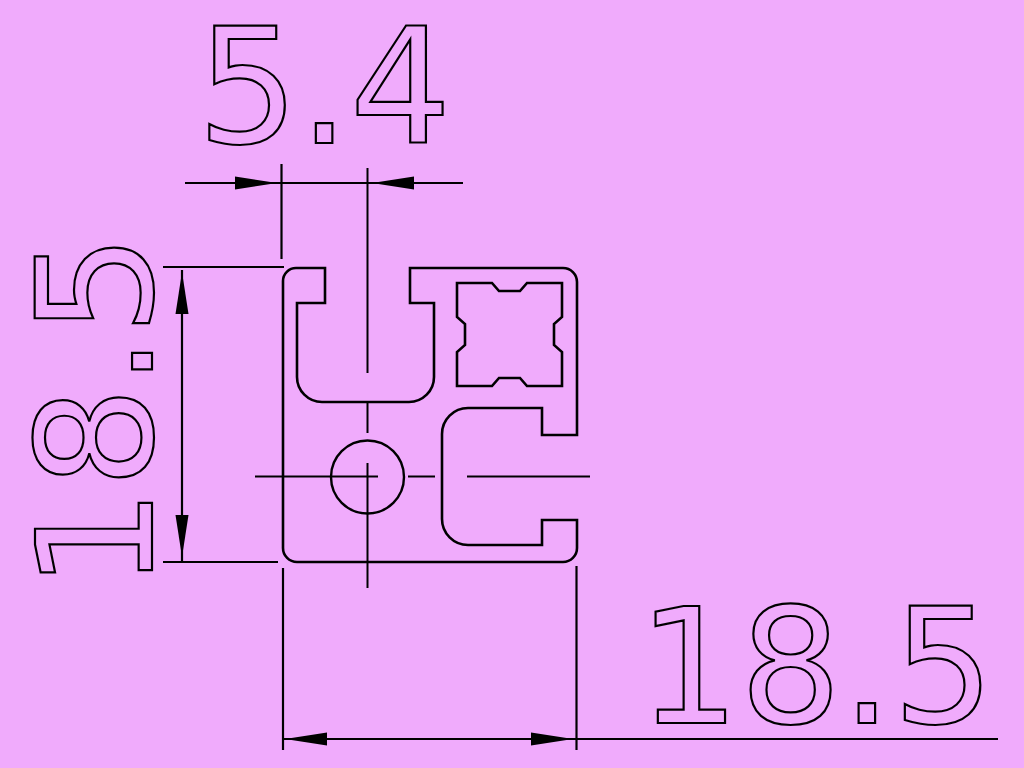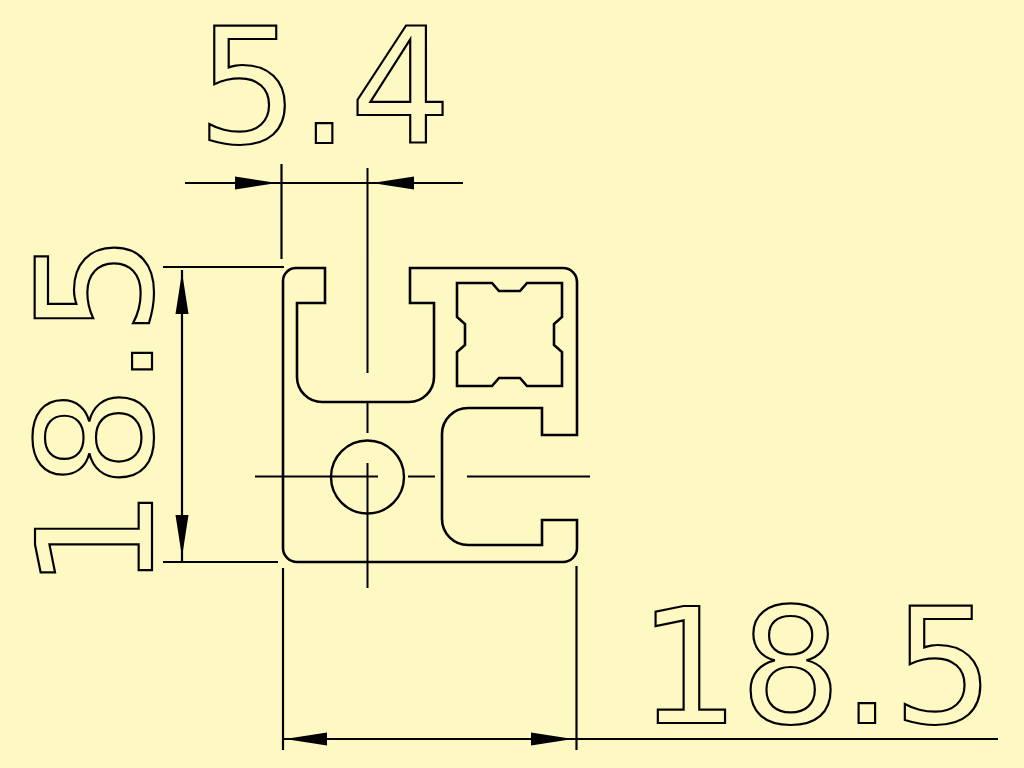--- a/index.html
+++ b/index.html
@@ -4,21 +4,21 @@
 <style>
   html, body {
     margin: 0;
     padding: 0;
     background: #ffffff;
   }
   .canvas {
     position: relative;
     width: 1024px;
     height: 768px;
-    background: #fef9c3;
+    background: #f0abfc;
     overflow: hidden;
     font-family: "DejaVu Sans", "Liberation Sans", sans-serif;
   }
   svg { display: block; }
   .outline {
     fill: none;
     stroke: #000000;
     stroke-width: 2.6;
     stroke-linejoin: miter;
   }

